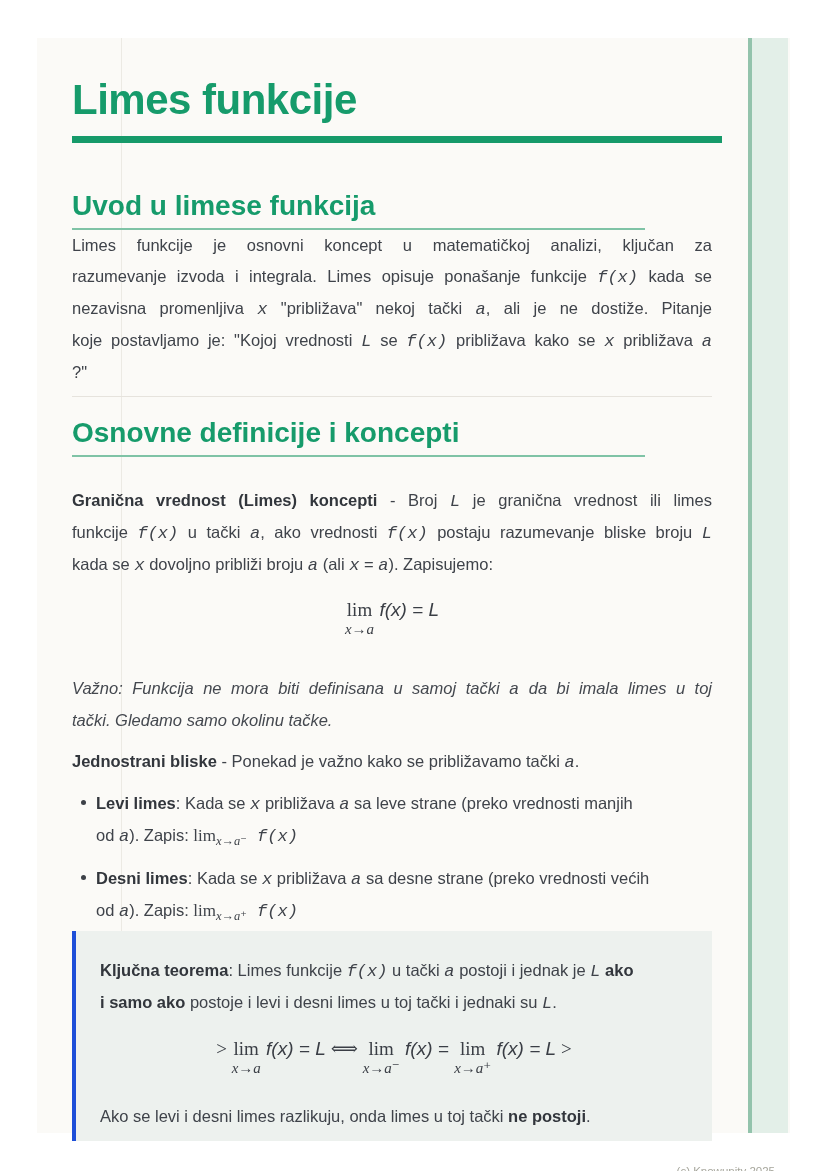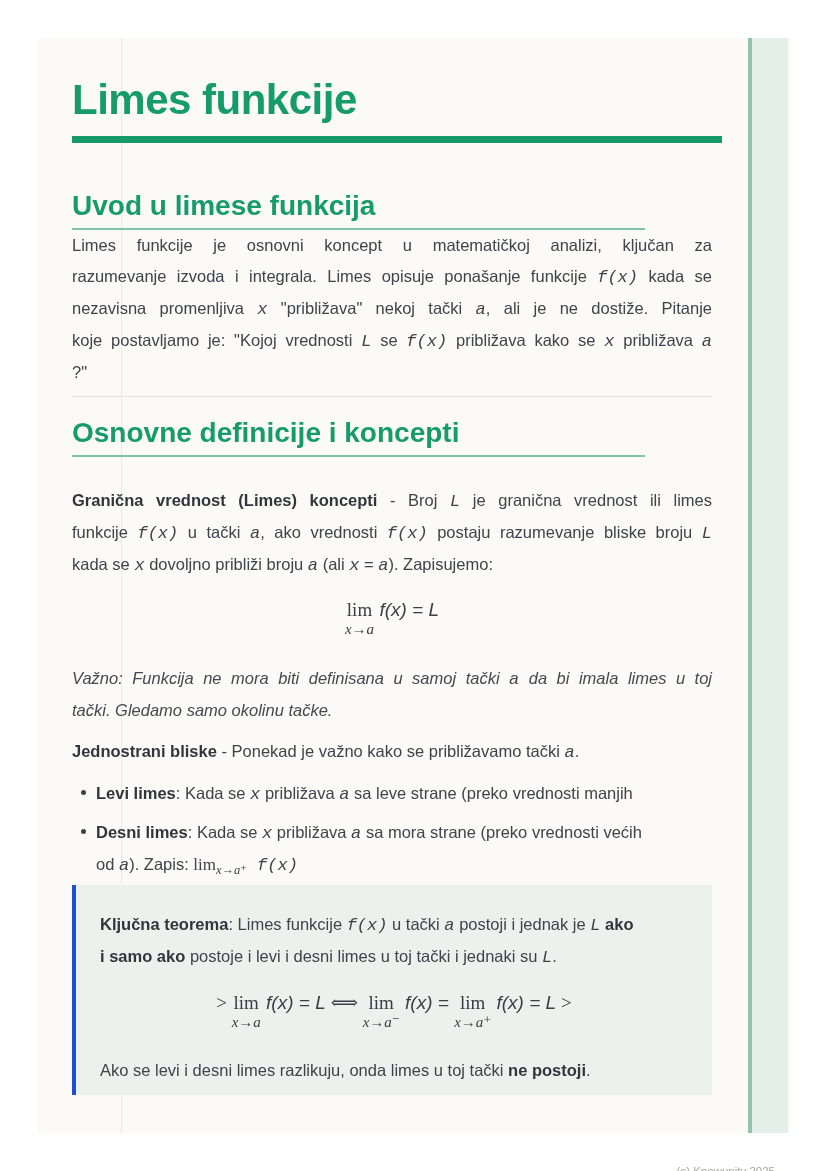--- a/index.html
+++ b/index.html
@@ -36,21 +36,21 @@
   h2 {
     margin:46px 0 0 0; font-size:28px; line-height:33px; font-weight:700;
     color:#169b6b;
   }
   h2.second { margin-top:19px; }
   .h2-rule { width:573px; height:2px; background:#7fc3a6; margin-top:6px; }
 
   .body { margin:0; font-size:16.5px; line-height:31px; color:#3f434a; }
   .p-intro { }
   .p-def   { margin-top:28px; }
-  .p-vazno { margin-top:25px; font-style:italic; color:#44484f; }
+  .p-vazno { margin-top:35px; font-style:italic; color:#44484f; }
   .p-jedno { margin-top:10px; }
 
   .jline { display:block; }
   .just .jline { text-align:justify; text-align-last:justify; }
   .just .jline.jlast { text-align-last:left; }
 
   .divider { width:640px; height:1px; background:#e6e3dd; margin-top:8px; }
 
   
   .b  { font-weight:700; color:#32363c; }
@@ -148,23 +148,24 @@
         <span class="jline jlast"><span>tački. Gledamo samo okolinu tačke.</span></span>
       </p>
 
     <p class="body p-jedno">
         <span class="jline jlast"><span class="b">Jednostrani bliske</span><span> - Ponekad je važno kako se približavamo tački </span><span class="m">a</span><span>.</span></span>
       </p>
 
     <ul class="bullets">
       <li>
           <span class="jline"><span class="b">Levi limes</span><span>: Kada se </span><span class="m">x</span><span> približava </span><span class="m">a</span><span> sa leve strane (preko vrednosti manjih</span></span>
+          <span class="jline jlast"><span>od </span><span class="m">a</span><span>). Zapis: </span><span class="mr">lim</span><span class="msub">x→a⁻</span><span class="m"> f(x)</span></span>
         </li>
       <li>
-          <span class="jline"><span class="b">Desni limes</span><span>: Kada se </span><span class="m">x</span><span> približava </span><span class="m">a</span><span> sa mora strane (preko vrednosti većih</span></span>
+          <span class="jline"><span class="b">Desni limes</span><span>: Kada se </span><span class="m">x</span><span> približava </span><span class="m">a</span><span> sa desne strane (preko vrednosti većih</span></span>
           <span class="jline jlast"><span>od </span><span class="m">a</span><span>). Zapis: </span><span class="mr">lim</span><span class="msub">x→a⁺</span><span class="m"> f(x)</span></span>
         </li>
     </ul>
 
     <div class="callout">
       <p class="body c-p1">
           <span class="jline"><span class="b">Ključna teorema</span><span>: Limes funkcije </span><span class="m">f(x)</span><span> u tački </span><span class="m">a</span><span> postoji i jednak je </span><span class="m">L</span><span> </span><span class="b">ako</span></span>
           <span class="jline jlast"><span class="b">i samo ako</span><span> postoje i levi i desni limes u toj tački i jednaki su </span><span class="m">L</span><span>.</span></span>
         </p>
       <div class="formula"><span class="mr">&gt; </span><span class="lim">

